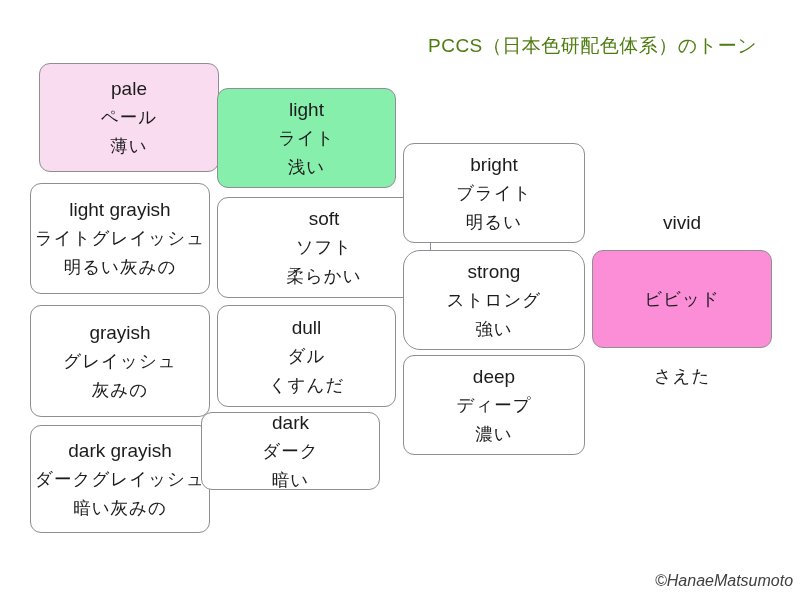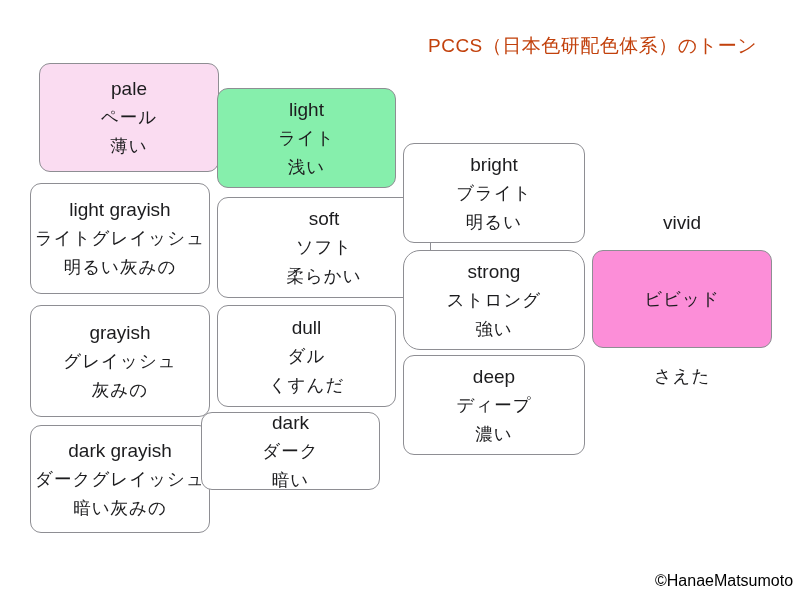--- a/index.html
+++ b/index.html
@@ -13,31 +13,32 @@
     width: 800px;
     height: 600px;
     background: #ffffff;
     overflow: hidden;
   }
   .title {
     position: absolute;
     left: 428px;
     top: 33px;
     font-size: 19px;
-    color: #c2410c;
+    color: #4d7c0f;
     letter-spacing: 0.5px;
     white-space: nowrap;
   }
   .credit {
     position: absolute;
     left: 655px;
     top: 572px;
     font-size: 16px;
-    color: #000000;
+    color: #404040;
     white-space: nowrap;
+    font-style: italic;
   }
   .tone-box {
     position: absolute;
     box-sizing: border-box;
     border: 1.5px solid #8e8e93;
     border-radius: 11px;
     background: #ffffff;
     display: flex;
     flex-direction: column;
     align-items: center;

